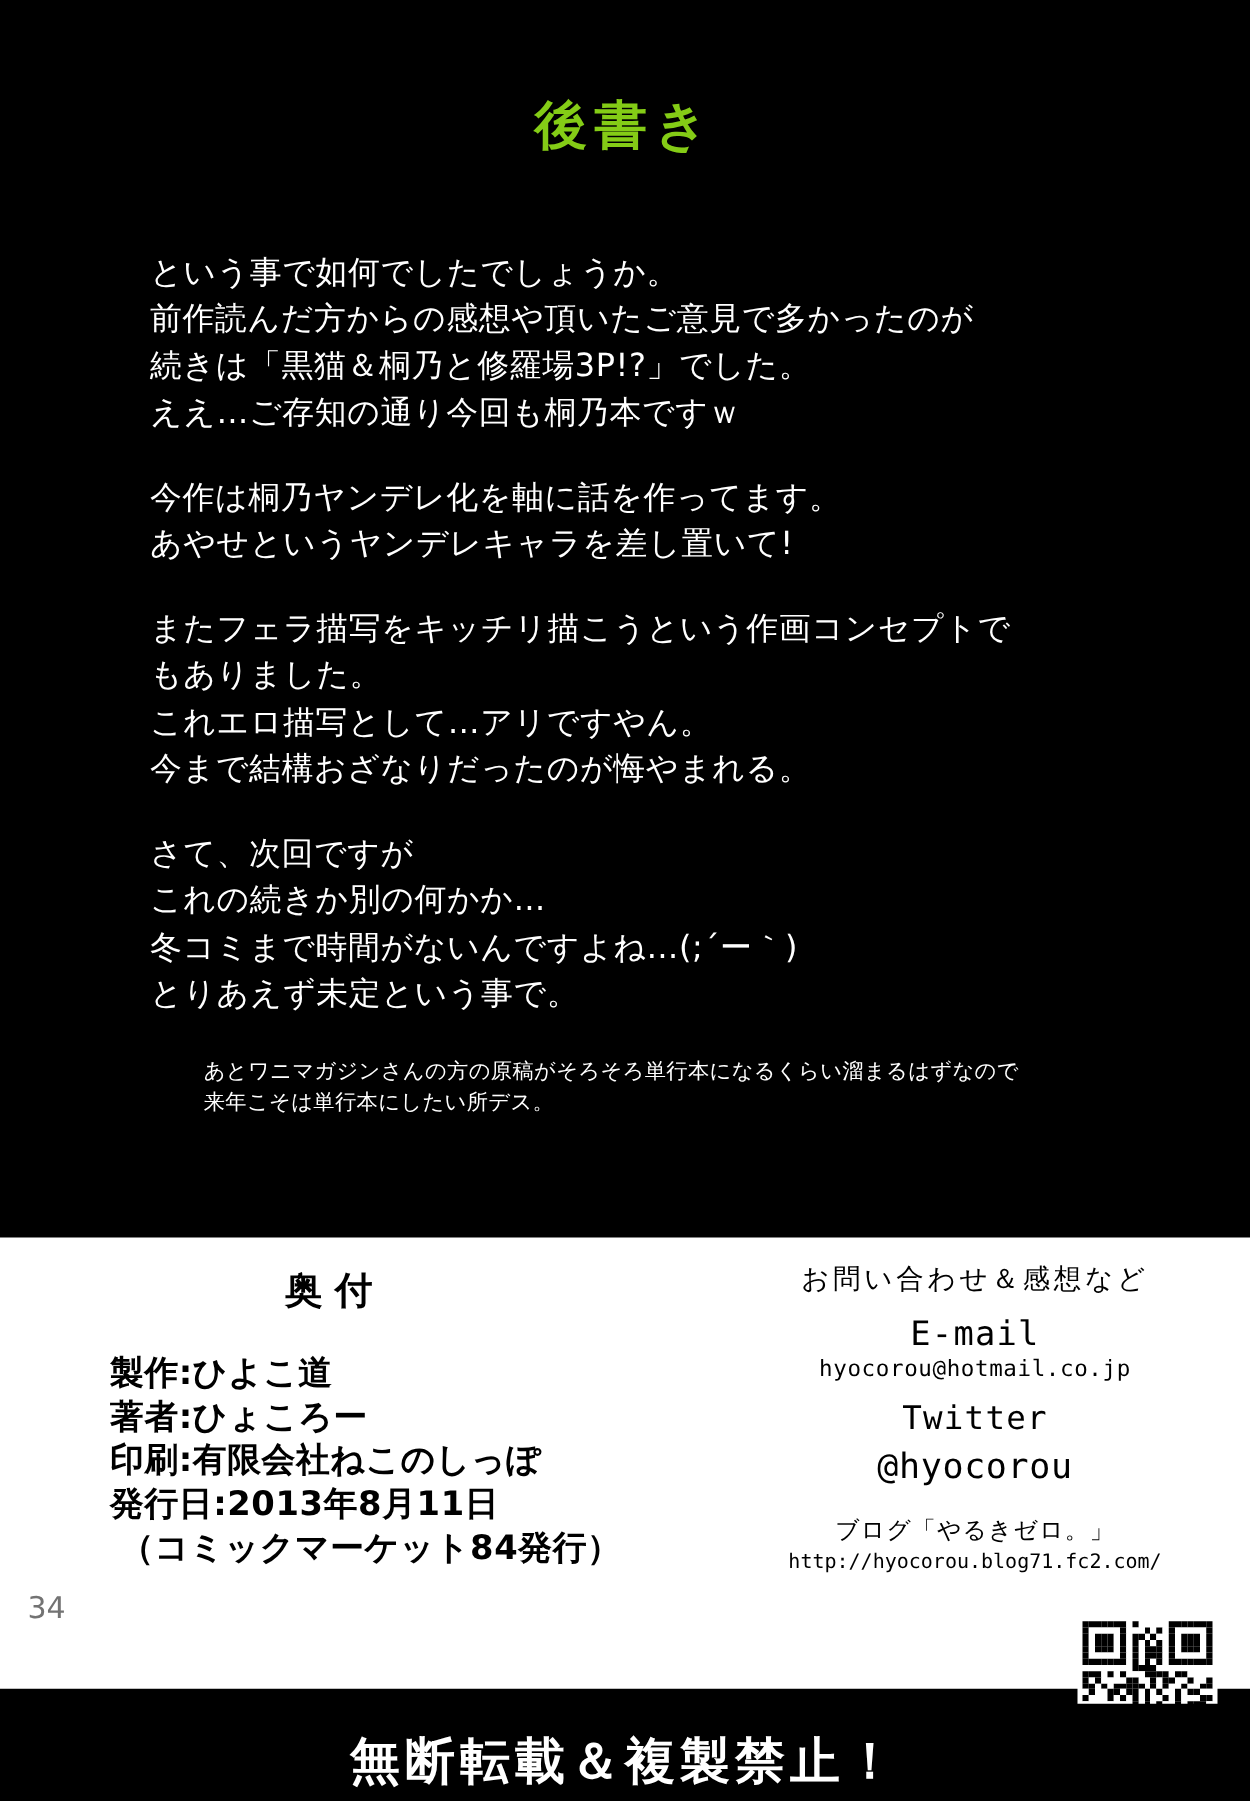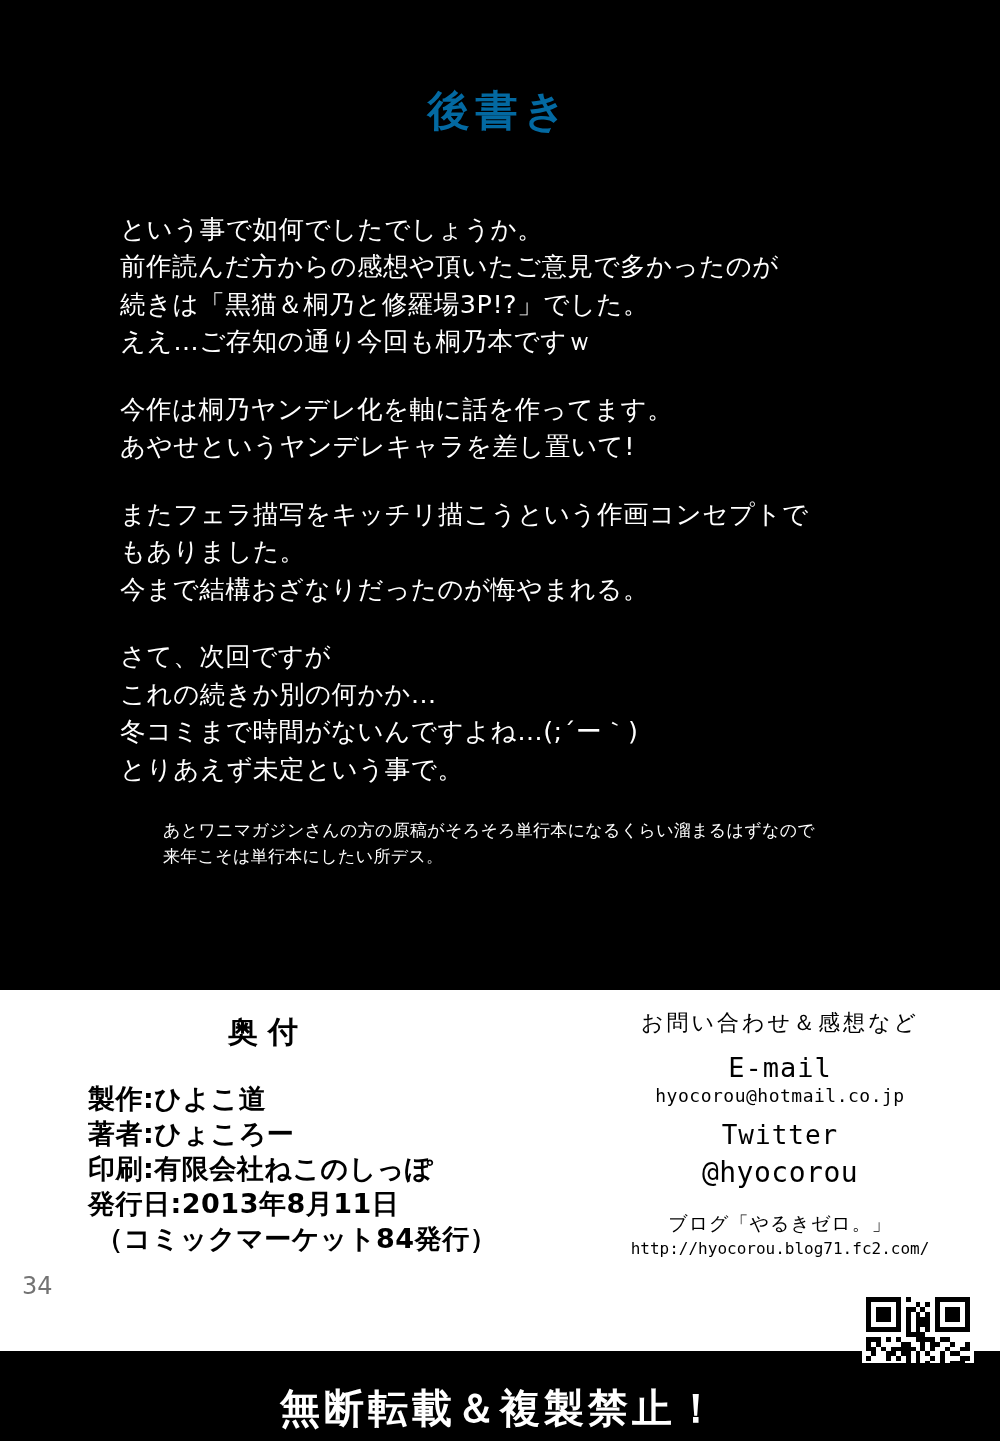--- a/index.html
+++ b/index.html
@@ -24,23 +24,22 @@
     width: 1000px;
     height: 990px;
     background: #000;
     color: #fff;
   }
   .aw-title {
     text-align: center;
     font-size: 42px;
     font-weight: bold;
     letter-spacing: 6px;
-    padding-top: 54px;
-    color: #0369a1;
-    margin-top: 29px;
+    padding-top: 72px;
+    color: #84cc16;
   }
   .aw-body {
     margin: 72px 0 0 120px;
     width: 790px;
   }
   .aw-para {
     margin-bottom: 30px;
   }
   .aw-line {
     font-size: 25.5px;
@@ -209,20 +208,21 @@
       </div>
 
       <div class="aw-para">
         <div class="aw-line">今作は桐乃ヤンデレ化を軸に話を作ってます。</div>
         <div class="aw-line">あやせというヤンデレキャラを差し置いて!</div>
       </div>
 
       <div class="aw-para">
         <div class="aw-line">またフェラ描写をキッチリ描こうという作画コンセプトで</div>
         <div class="aw-line">もありました。</div>
+        <div class="aw-line">これエロ描写として…アリですやん。</div>
         <div class="aw-line">今まで結構おざなりだったのが悔やまれる。</div>
       </div>
 
       <div class="aw-para">
         <div class="aw-line">さて、次回ですが</div>
         <div class="aw-line">これの続きか別の何かか…</div>
         <div class="aw-line">冬コミまで時間がないんですよね…(;´ー｀)</div>
         <div class="aw-line">とりあえず未定という事で。</div>
       </div>
 

